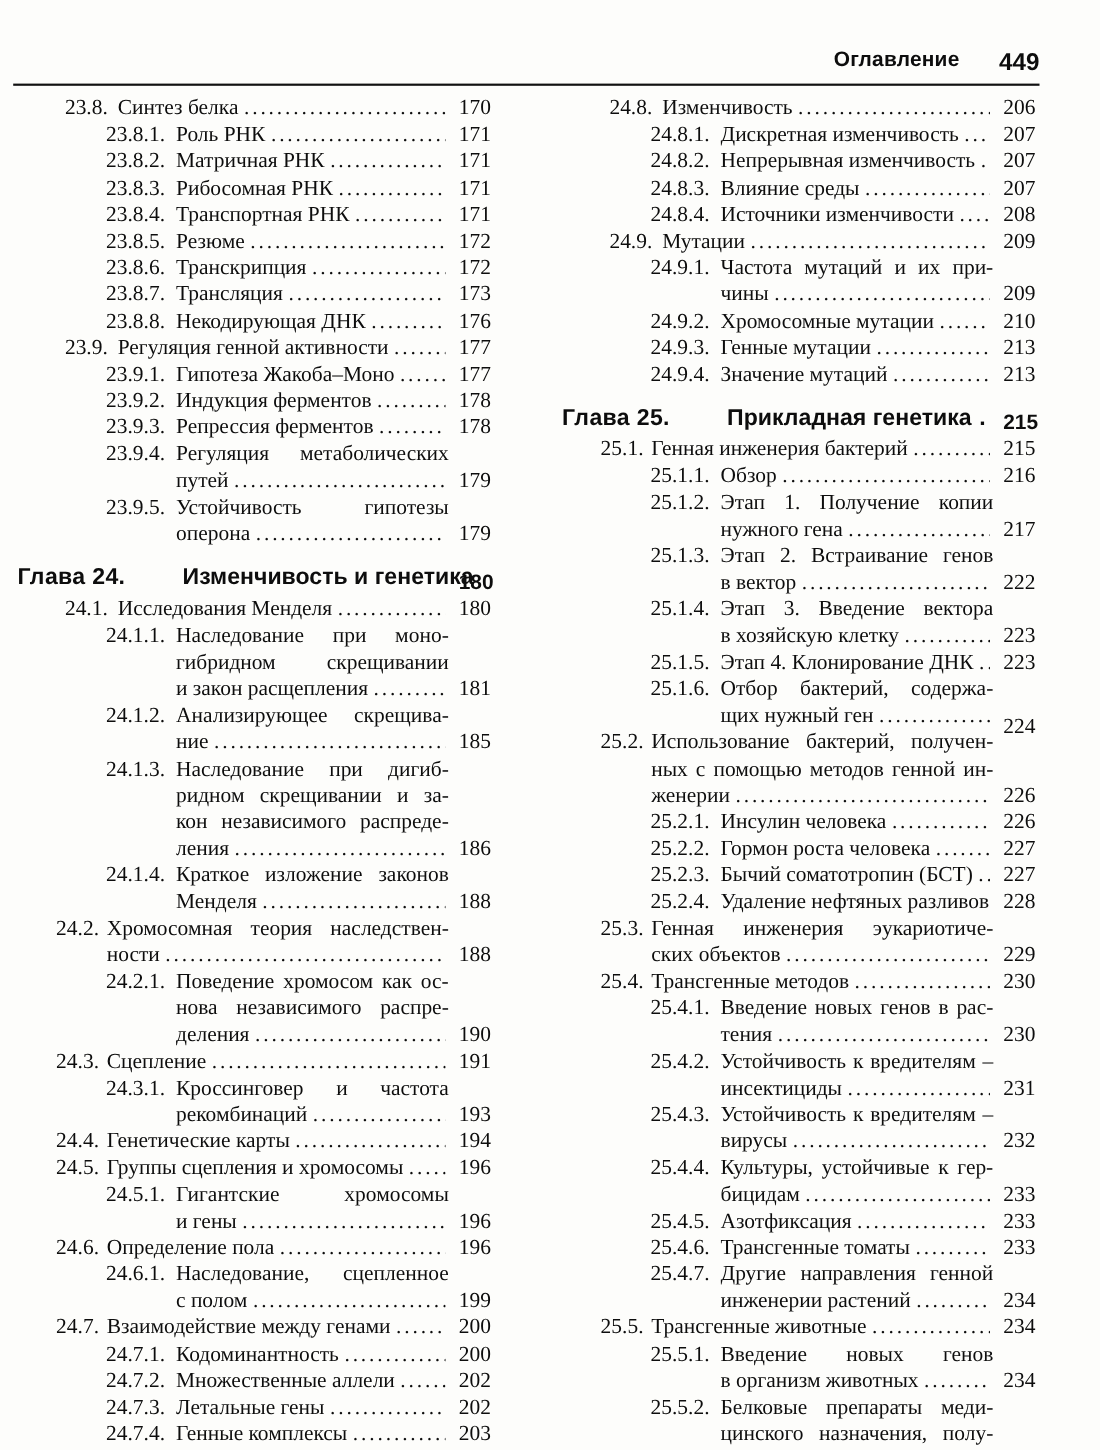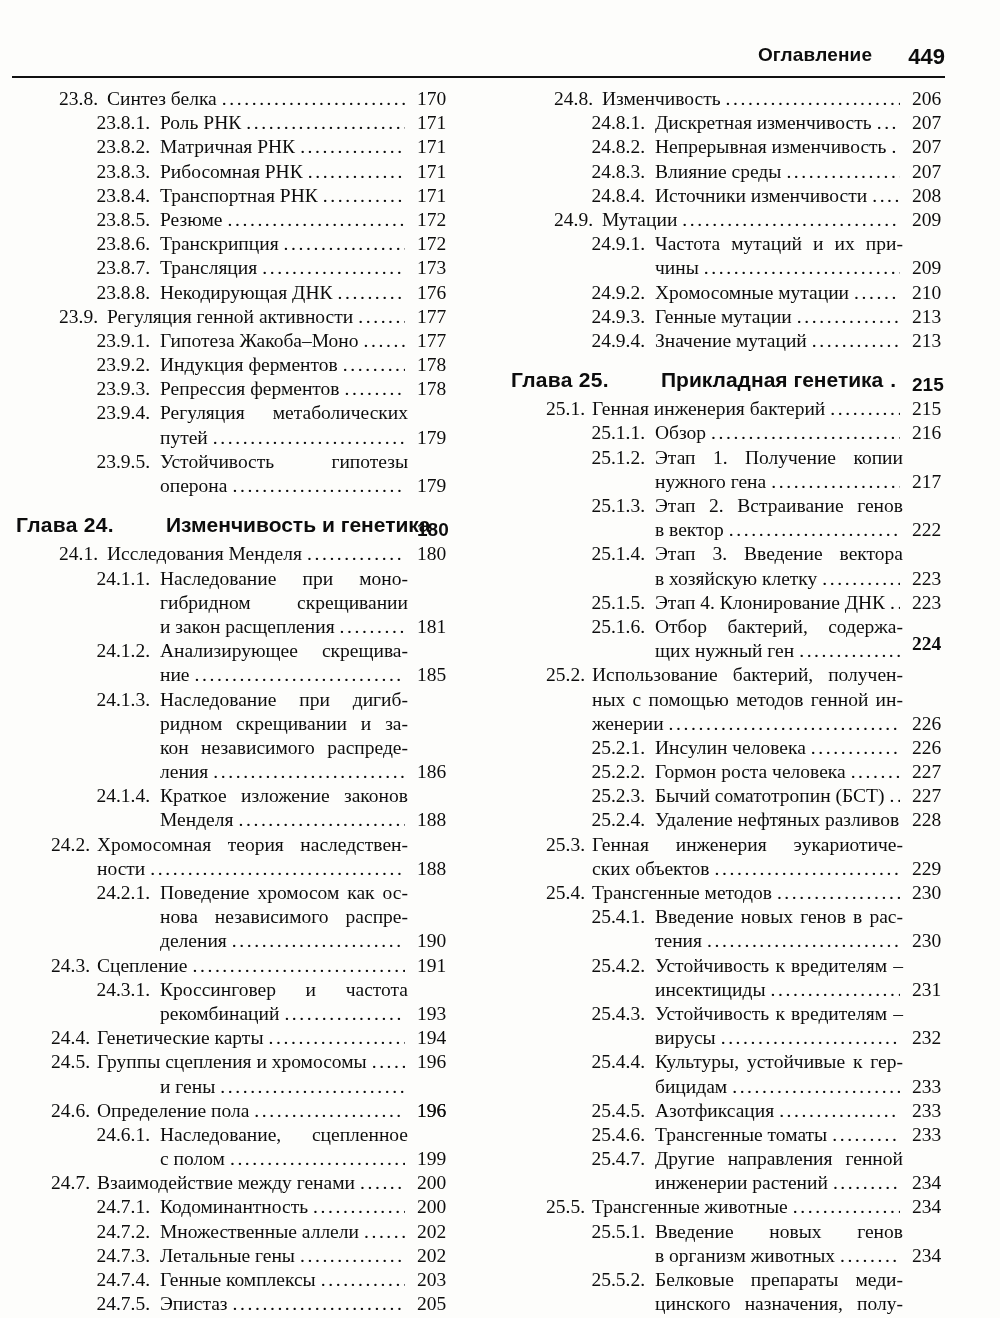--- a/index.html
+++ b/index.html
@@ -473,20 +473,29 @@
         <div class="line">
           <span class="num">24.5.</span>
           <div class="body">
             <span class="txt">Группы сцепления и хромосомы</span>
             <span class="leader">......................................................................</span>
           </div>
         </div>
         <span class="pg" style="top: 0px;">196</span>
       </div>
       <div class="entry lvl3">
+        <div class="line">
+          <span class="num">24.5.1.</span>
+          <div class="body">
+            <div class="just">
+              <span>Гигантские</span>
+              <span>хромосомы</span>
+            </div>
+          </div>
+        </div>
         <span class="pg" style="top: 24.2px;">196</span>
         <div class="wrap">
           <span class="txt">и гены</span>
           <span class="leader">......................................................................</span>
         </div>
       </div>
       <div class="entry lvl2n">
         <div class="line">
           <span class="num">24.6.</span>
           <div class="body">
@@ -783,21 +792,21 @@
         <div class="line">
           <span class="num">25.1.6.</span>
           <div class="body">
             <div class="just">
               <span>Отбор</span>
               <span>бактерий,</span>
               <span>содержа-</span>
             </div>
           </div>
         </div>
-        <span class="pg" style="top: 17px; font-weight: bold;">224</span>
+        <span class="pg" style="top: 34px;">224</span>
         <div class="wrap">
           <span class="txt">щих нужный ген</span>
           <span class="leader">......................................................................</span>
         </div>
       </div>
       <div class="entry lvl2n">
         <div class="line">
           <span class="num">25.2.</span>
           <div class="body">
             <div class="just">

